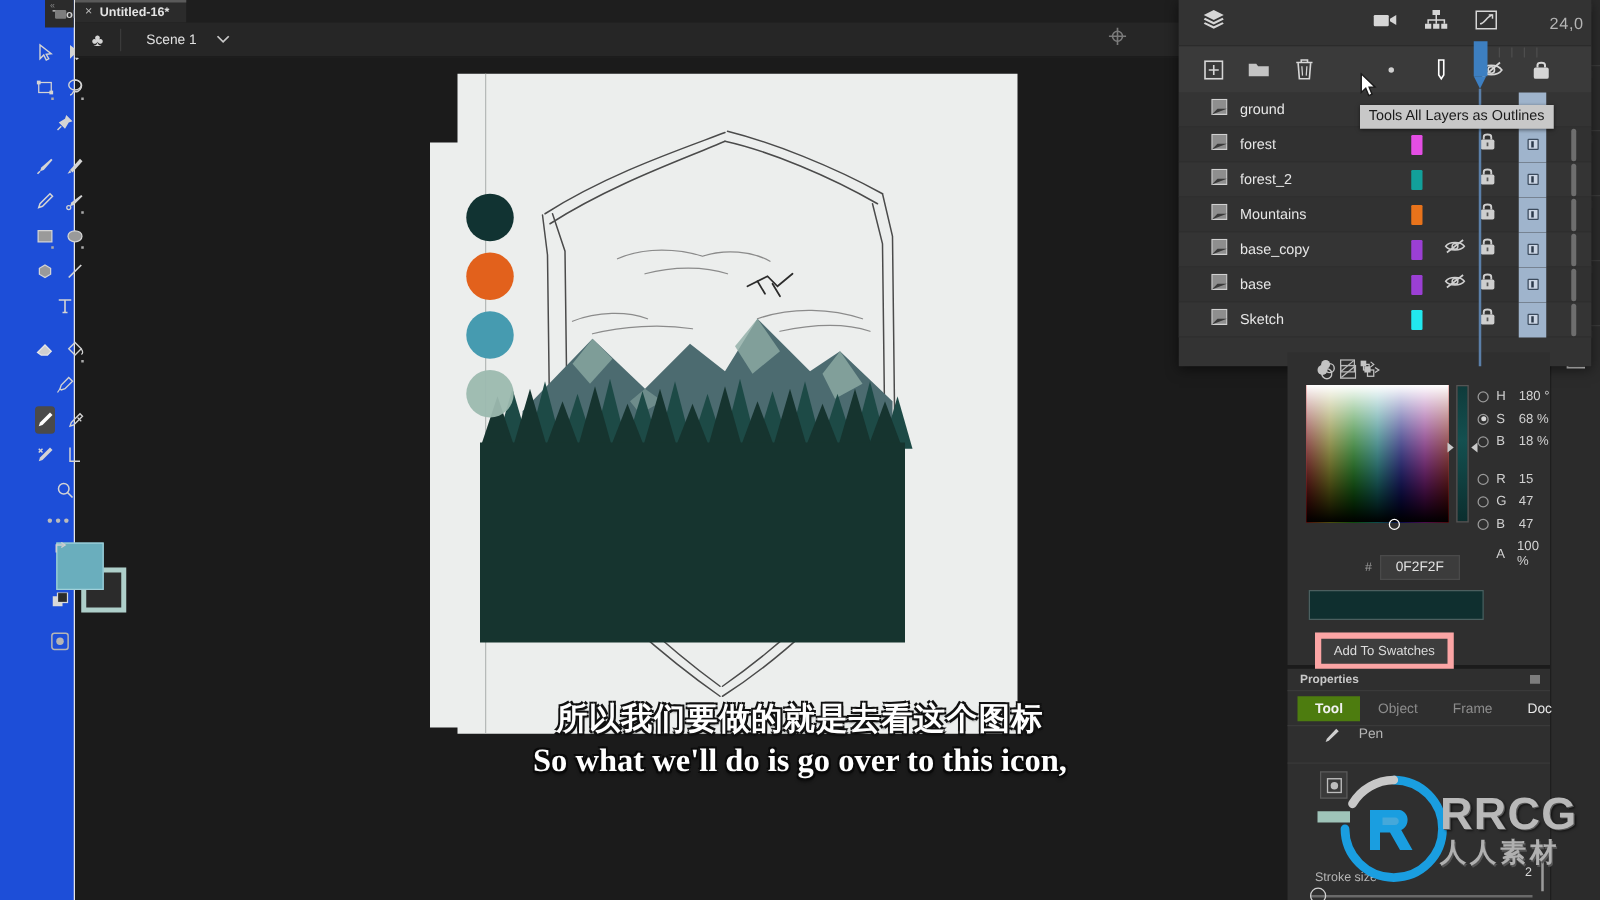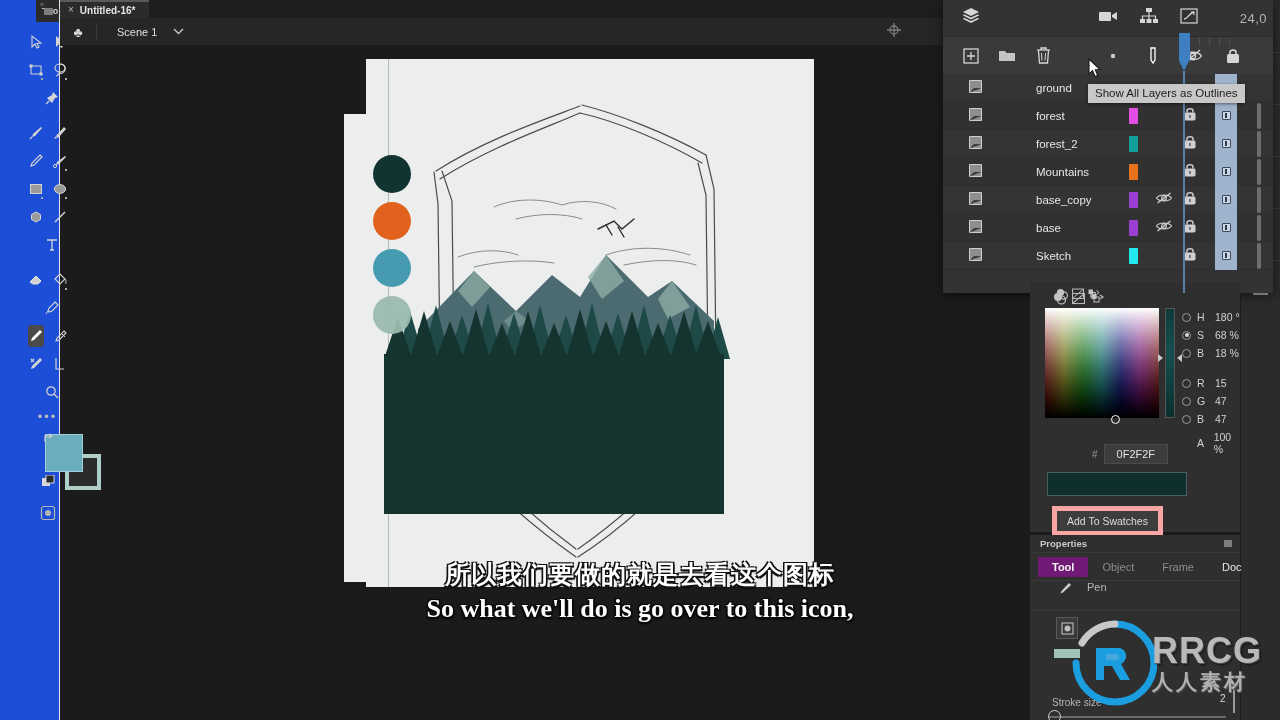--- a/index.html
+++ b/index.html
@@ -126,21 +126,20 @@
     height: 38px; background: #3a3a3a; display: flex; align-items: center; position: relative;
     border-top: 1px solid #2b2b2b;
   }
   #lp-toolbar .grp-left { display: flex; gap: 16px; margin-left: 18px; align-items: center; }
   #lp-toolbar .grp-right { position: absolute; left: 160px; display: flex; gap: 20px; align-items: center; }
   .lp-btn { width: 20px; height: 20px; display: flex; align-items: center; justify-content: center; }
 
   .layer-row {
     height: 28px; display: flex; align-items: center; position: relative;
     border-bottom: 1px solid #2e2e2e;
-    gap: 44px;
   }
   .layer-row.odd { background: #343434; }
   .layer-row.even { background: #313131; }
   .layer-row .lr-icon { margin-left: 26px; }
   .layer-row .lr-name { margin-left: 10px; color: #e6e6e6; font-size: 11.5px; }
   .layer-row .lr-color { position: absolute; left: 186px; width: 9px; height: 16px; border-radius: 1px; }
   .layer-row .lr-eye { position: absolute; left: 212px; }
   .layer-row .lr-lock { position: absolute; left: 240px; }
   .layer-row .lr-track {
     position: absolute; left: 272px; width: 22px; height: 28px;
@@ -236,21 +235,21 @@
 
   
   #props-panel {
     position: absolute; left: 1030px; top: 535px; width: 210px; height: 185px; background: #2f2f2f;
   }
   #props-header { height: 18px; display: flex; align-items: center; position: relative; border-bottom: 1px solid #3a3a3a;}
   #props-header .ph-title { margin-left: 10px; color: #c9c9c9; font-size: 9.5px; font-weight: bold;}
   #props-header .ph-menu { position: absolute; right: 8px; width: 8px; height: 7px; background: #7d7d7d; }
   #props-tabs { height: 28px; display: flex; align-items: center; padding: 0 8px; gap: 0; border-bottom: 1px solid #3a3a3a;}
   .ptab { font-size: 11px; padding: 4px 14px; color: #8d8d8d; }
-  .ptab.active { background: #701a75; color: #f2f2f2; font-weight: bold; }
+  .ptab.active { background: #4d7c0f; color: #f2f2f2; font-weight: bold; }
   .ptab.bright { color: #e8e8e8; }
   #props-tool { height: 30px; display: flex; align-items: flex-start; gap: 14px; padding-left: 28px; border-bottom: 1px solid #3a3a3a;}
   #props-tool .tool-lbl { color: #b5b5b5; font-size: 11px; }
   #props-body { position: relative; padding-top: 8px; }
   #pb-square { position: absolute; left: 26px; top: 6px; width: 22px; height: 22px; border: 1px solid #5a5a5a; background:#3a3a3a;
                display:flex;align-items:center;justify-content:center;}
   #pb-bar { position: absolute; left: 24px; top: 38px; width: 26px; height: 9px; background: #9fc4b9; }
   #stroke-lbl { position: absolute; left: 22px; top: 86px; color: #b5b5b5; font-size: 10px; }
   #stroke-val { position: absolute; left: 190px; top: 82px; color: #d8d8d8; font-size: 10px; }
   #stroke-slider { position: absolute; left: 18px; top: 105px; width: 178px; height: 2px; background: #6a6a6a; }
@@ -856,21 +855,21 @@
       <i style="left:14px;"></i>
       <i style="left:24px;"></i>
       <i style="left:34px;"></i>
   </div>
   <div id="playhead">
     <div class="ph-body"></div>
       <div class="ph-tip"></div>
   </div>
   <div id="playhead-line"></div>
 
-  <div id="tooltip">Show All Layers as Outlines</div>
+  <div id="tooltip">Tools All Layers as Outlines</div>
 
   <div id="cursor">
     <svg width="16" height="22" viewBox="0 0 16 22">
       <path d="M1 1 L1 16 L4.6 12.6 L7 18.5 L9.6 17.4 L7.3 11.8 L12 11.6 Z" fill="#ffffff" stroke="#1a1a1a" stroke-width="1.1"></path>
     </svg>
   </div>
 
   <div id="lp-bottom-icons">
     <span>
       <svg width="13" height="13" viewBox="0 0 13 13">

